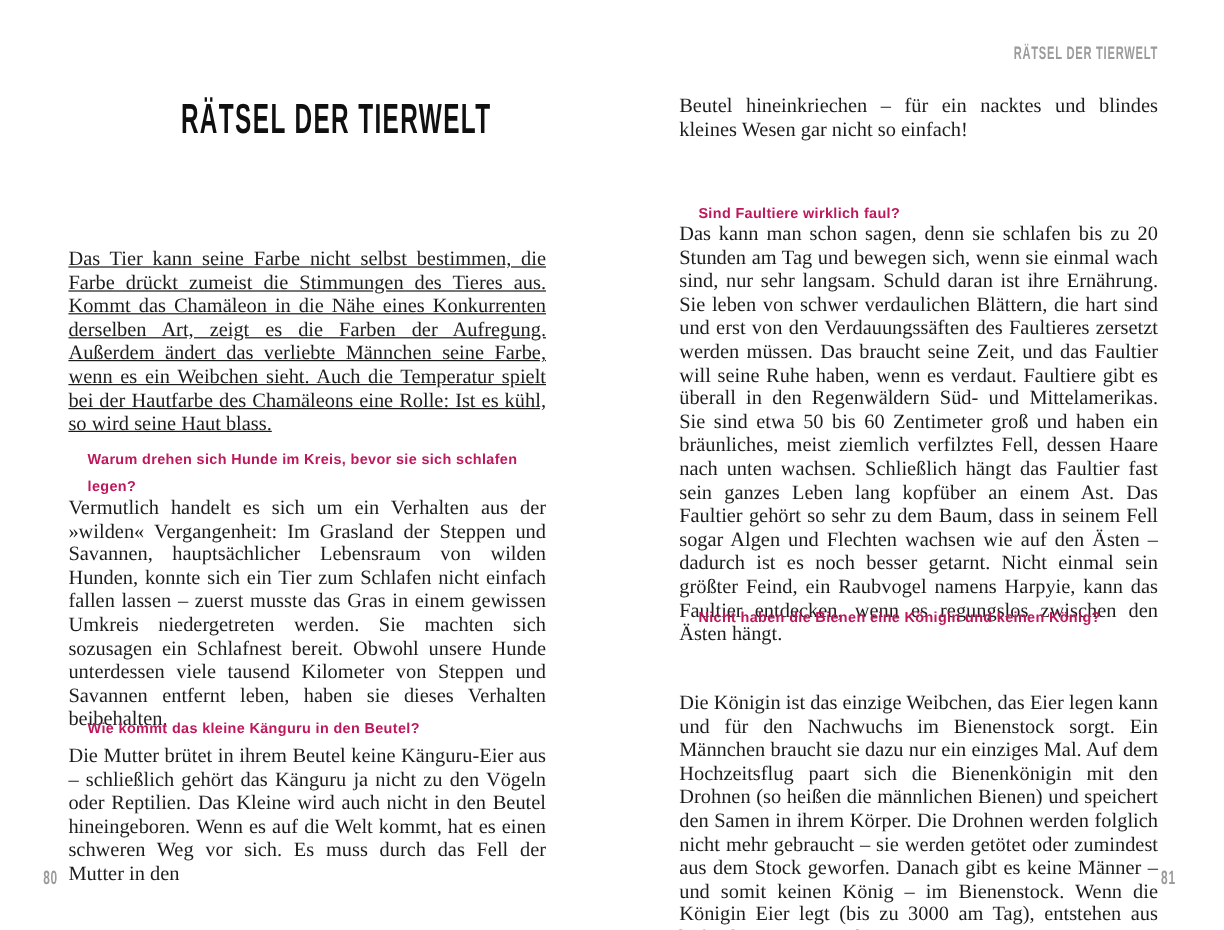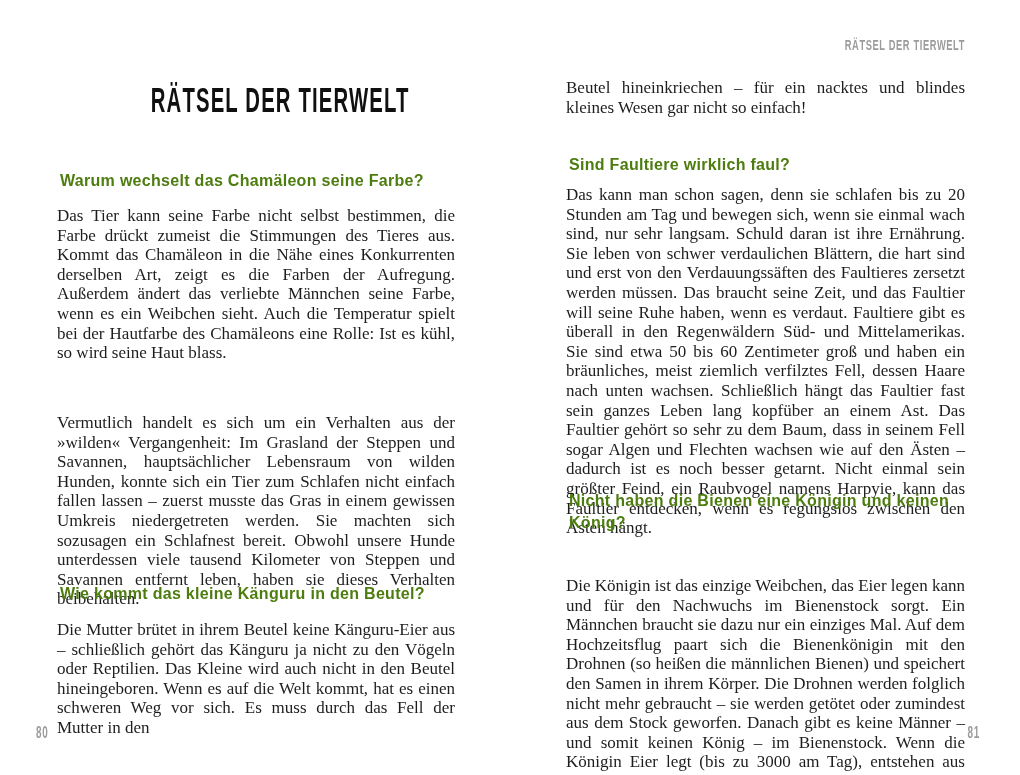--- a/index.html
+++ b/index.html
@@ -58,25 +58,25 @@
     font-size: 15px;
     line-height: 1;
     letter-spacing: 1px;
     transform: scaleX(0.62);
     transform-origin: right center;
   }
 
   .question {
     font-family: "Liberation Sans", sans-serif;
     font-weight: 700;
-    font-size: 16px;
+    font-size: 12px;
     line-height: 22px;
     letter-spacing: 0.3px;
-    color: #4d7c0f;
-    margin: 3px;
+    color: #be185d;
+    margin: 16px;
   }
 
   .bodytext {
     font-family: "Liberation Serif", serif;
     font-size: 17px;
     line-height: 19.6px;
     text-align: justify;
     color: #1d1d1d;
     margin: 0;
   }
@@ -93,21 +93,21 @@
     transform: scaleX(0.62);
   }
   .folio-left  { left: 36px; }
   .folio-left .condensed  { transform-origin: left center; }
   .folio-right { right: 40px; text-align: left; }
   .folio-right .condensed { transform-origin: right center; }
 
   
   .lp-title   { top: 82px;  }
   .lp-h1      { top: 167px; }
-  .lp-p1      { top: 206px; }
+  .lp-p1      { top: 206px; text-decoration: underline; }
   .lp-h2      { top: 356px; }
   .lp-p2      { top: 413px; }
   .lp-h3      { top: 580px; }
   .lp-p3      { top: 620px; }
 
   
   .rp-head    { top: 36px;  }
   .rp-p0      { top: 78px;  }
   .rp-h1      { top: 151px; }
   .rp-p1      { top: 185px; }
@@ -118,23 +118,23 @@
 <body>
 
 <div class="spread">
 
   <section class="page page-left">
 
     <header class="block col chapter-title lp-title">
       <span class="condensed">RÄTSEL DER TIERWELT</span>
     </header>
 
-    <h2 class="block col question lp-h1">Warum wechselt das Chamäleon seine Farbe?</h2>
     <p class="block col bodytext lp-p1">Das Tier kann seine Farbe nicht selbst bestimmen, die Farbe drückt zumeist die Stimmungen des Tieres aus. Kommt das Chamäleon in die Nähe eines Konkurrenten derselben Art, zeigt es die Farben der Aufregung. Außerdem ändert das verliebte Männchen seine Farbe, wenn es ein Weibchen sieht. Auch die Temperatur spielt bei der Hautfarbe des Chamäleons eine Rolle: Ist es kühl, so wird seine Haut blass.</p>
 
+    <h2 class="block col question lp-h2">Warum drehen sich Hunde im Kreis, bevor sie sich schlafen legen?</h2>
     <p class="block col bodytext lp-p2">Vermutlich handelt es sich um ein Verhalten aus der »wilden« Vergangenheit: Im Grasland der Steppen und Savannen, hauptsächlicher Lebensraum von wilden Hunden, konnte sich ein Tier zum Schlafen nicht einfach fallen lassen – zuerst musste das Gras in einem gewissen Umkreis niedergetreten werden. Sie machten sich sozusagen ein Schlafnest bereit. Obwohl unsere Hunde unterdessen viele tausend Kilometer von Steppen und Savannen entfernt leben, haben sie dieses Verhalten beibehalten.</p>
 
     <h2 class="block col question lp-h3">Wie kommt das kleine Känguru in den Beutel?</h2>
     <p class="block col bodytext lp-p3">Die Mutter brütet in ihrem Beutel keine Känguru-Eier aus – schließlich gehört das Känguru ja nicht zu den Vögeln oder Reptilien. Das Kleine wird auch nicht in den Beutel hineingeboren. Wenn es auf die Welt kommt, hat es einen schweren Weg vor sich. Es muss durch das Fell der Mutter in den</p>
 
     <div class="folio folio-left">
       <span class="condensed">80</span>
     </div>
   </section>
 

